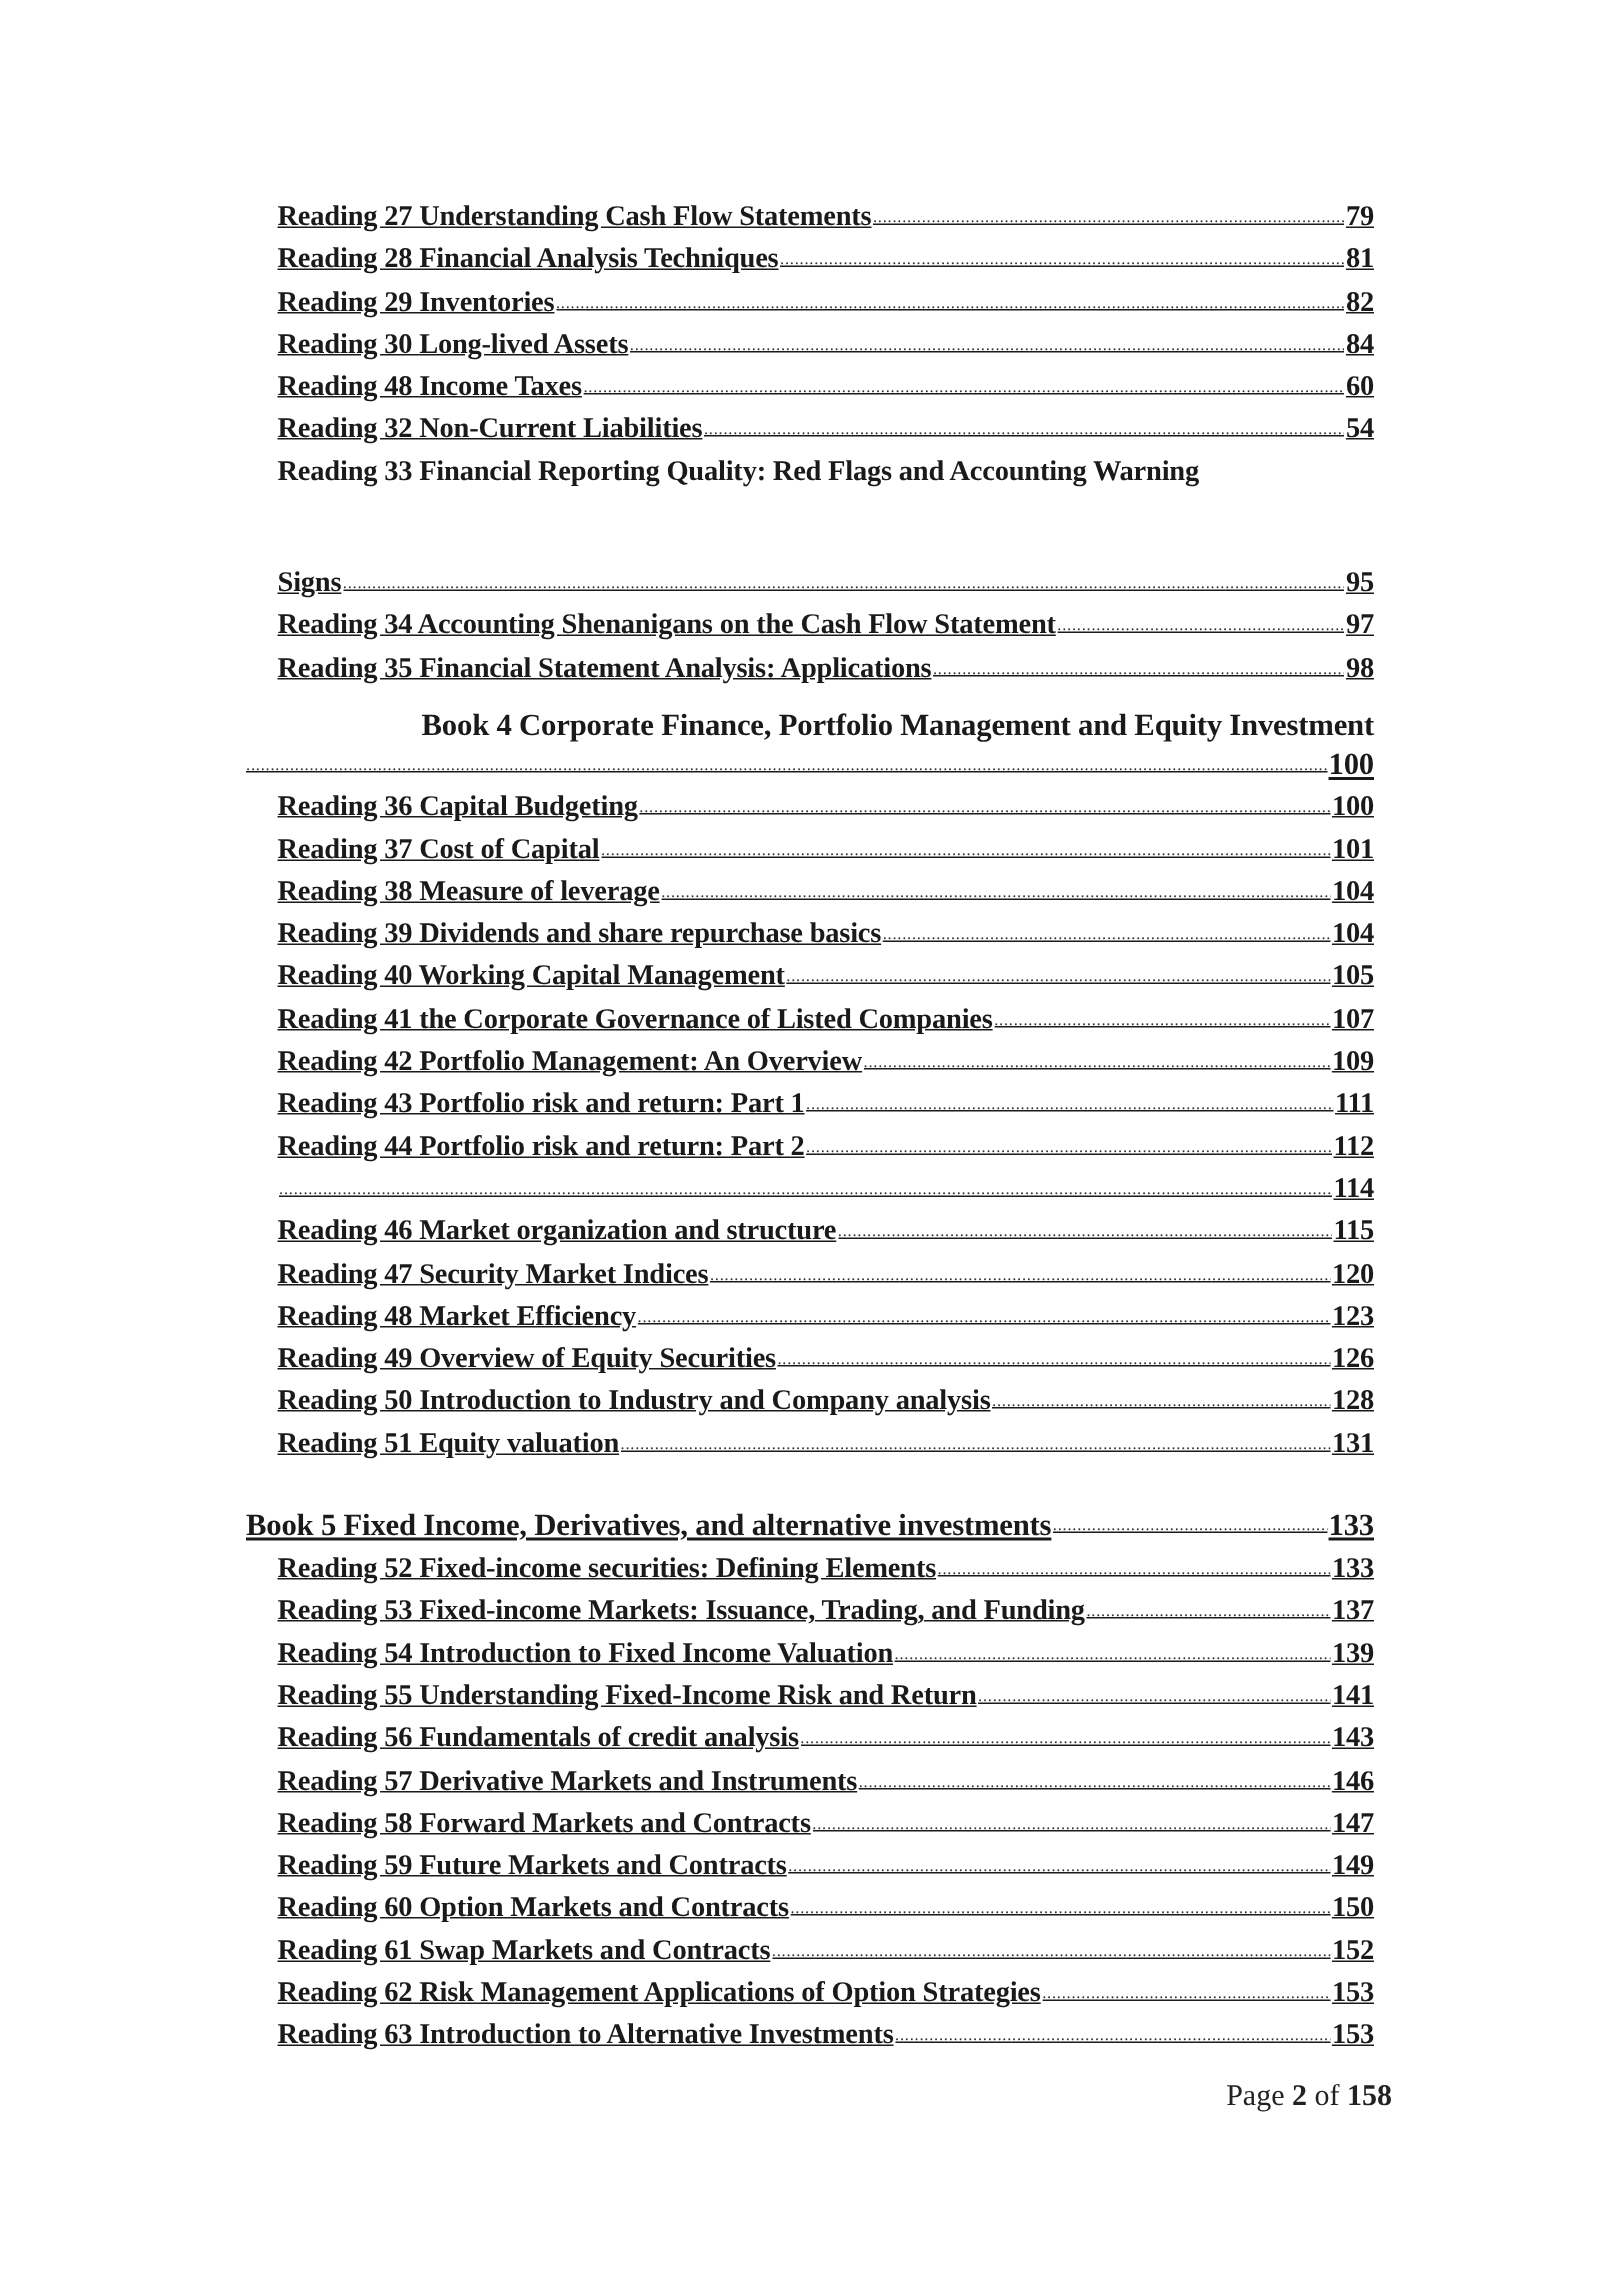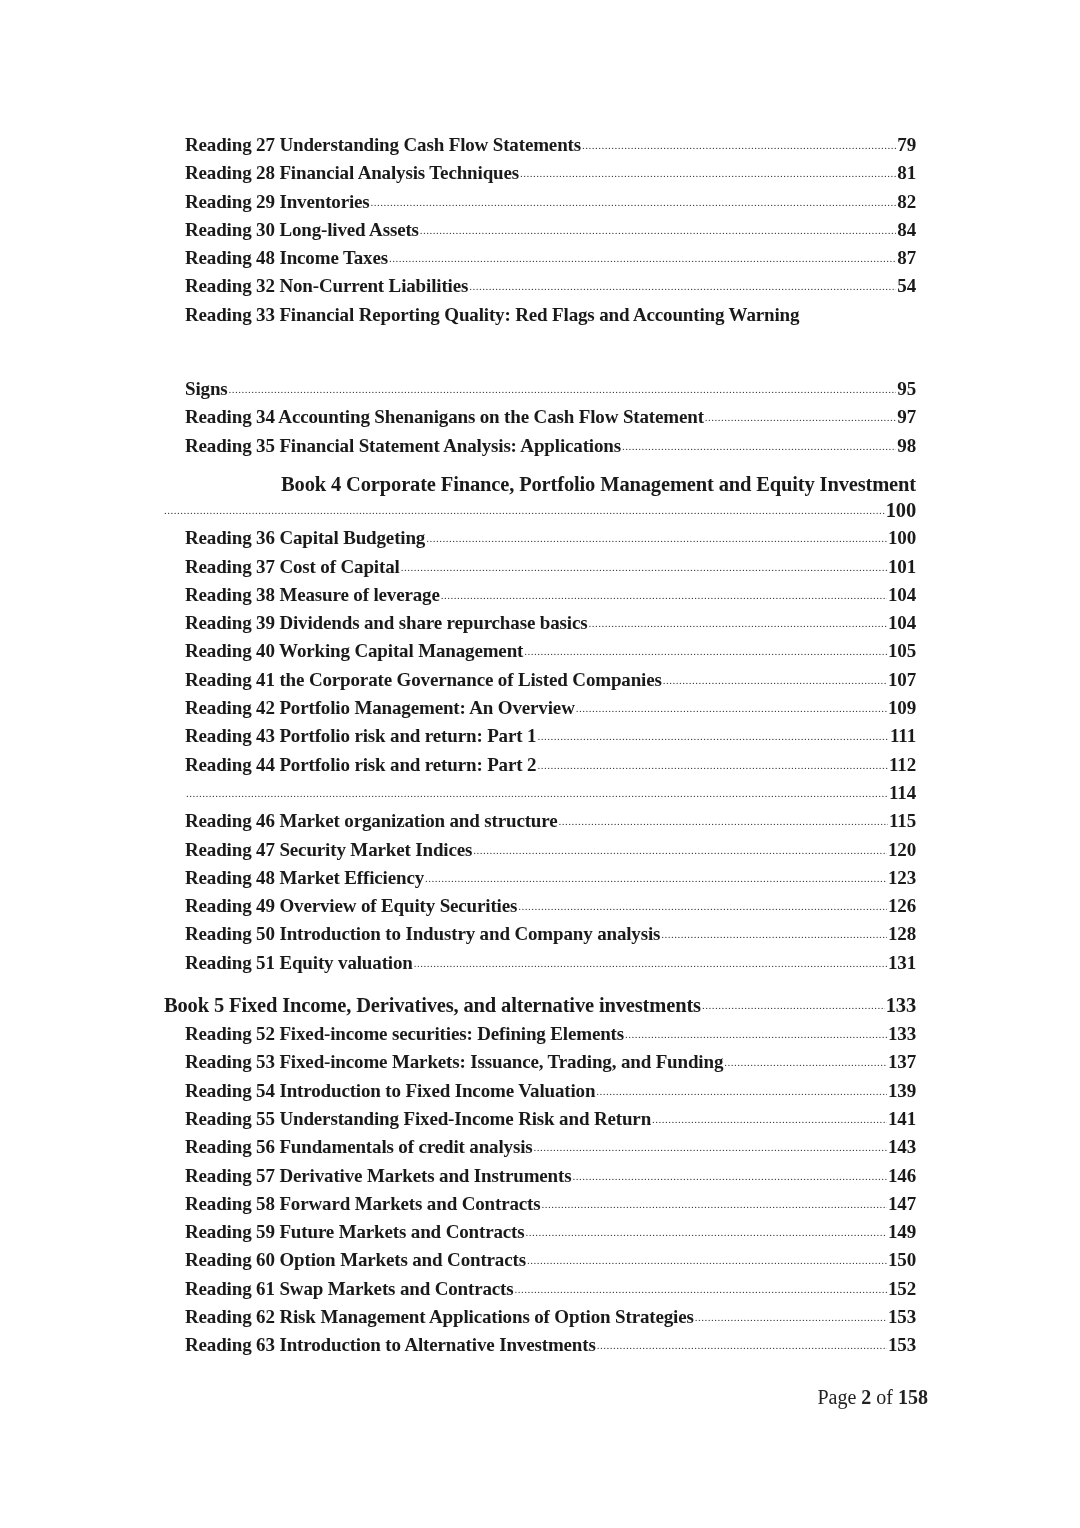--- a/index.html
+++ b/index.html
@@ -23,27 +23,28 @@
     }
     .entry {
       display: flex;
       align-items: center;
       font-weight: bold;
       font-size: 19px;
       line-height: 28.3px;
       height: 28.3px;
       white-space: nowrap;
       letter-spacing: -0.15px;
+      text-decoration: underline;
     }
     .entry.reading {
       padding-left: 21px;
     }
     .entry.book {
       font-size: 20.5px;
-      margin-top: 13px;
+      margin-top: 25px;
       height: 30px;
       line-height: 30px;
     }
     .entry .label {
       flex: 0 0 auto;
     }
     .entry .leader {
       flex: 1 1 auto;
       overflow: hidden;
       margin: 0 1px;
@@ -119,21 +120,21 @@
     <span class="page">82</span>
   </div>
   <div class="entry reading">
     <span class="label">Reading 30 Long-lived Assets</span>
     <span class="leader"></span>
     <span class="page">84</span>
   </div>
   <div class="entry reading">
     <span class="label">Reading 48 Income Taxes</span>
     <span class="leader"></span>
-    <span class="page">87</span>
+    <span class="page">60</span>
   </div>
   <div class="entry reading">
     <span class="label">Reading 32 Non-Current Liabilities</span>
     <span class="leader"></span>
     <span class="page">54</span>
   </div>
 
   <div class="wrap-block">
     <div class="first-line">Reading 33 Financial Reporting Quality: Red Flags and Accounting Warning</div>
     <div class="entry second-line">

